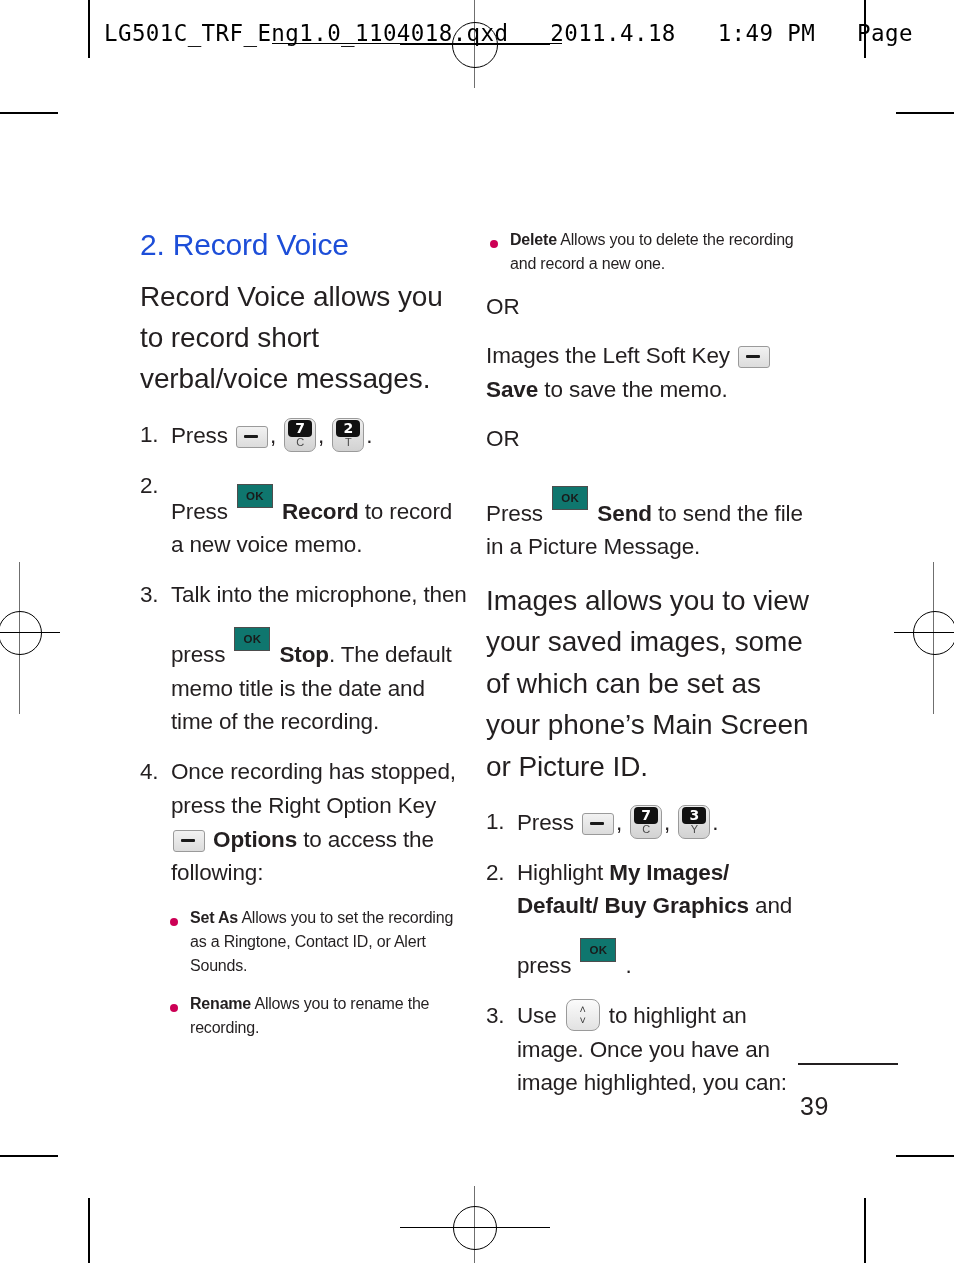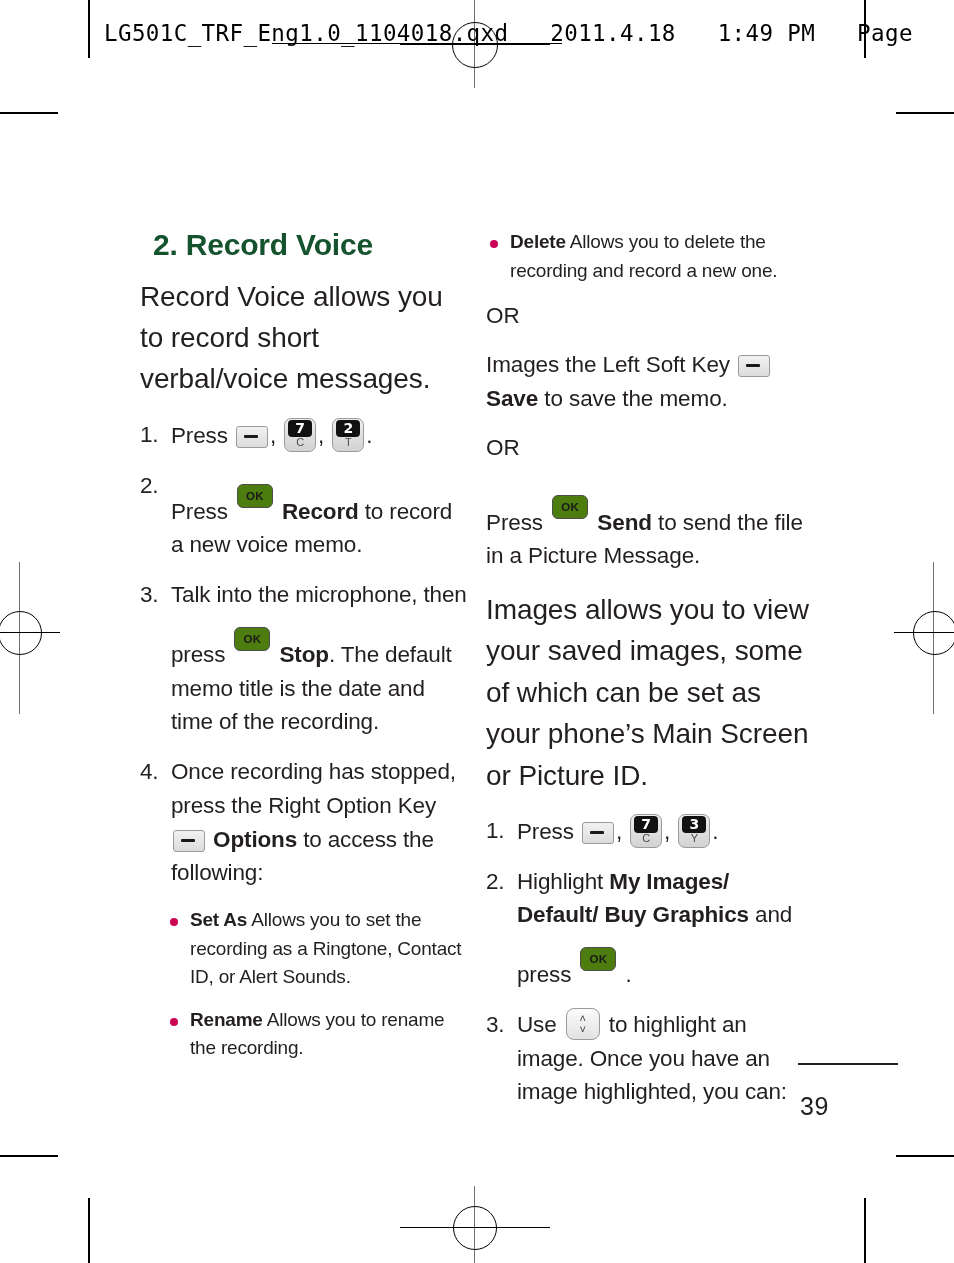--- a/index.html
+++ b/index.html
@@ -73,24 +73,24 @@
   
   .col {
     position: absolute;
     top: 228px;
     width: 330px;
   }
   .col-left  { left: 140px; }
   .col-right { left: 486px; }
 
   h2.section {
-    margin: 0 0 14px 13px;
+    margin: 0 0 14px 0;
     font-size: 30px;
-    font-weight: bold;
-    color: #14532d;
+    font-weight: normal;
+    color: #1d4ed8;
     letter-spacing: -0.2px;
     line-height: 1.12;
   }
   .intro {
     margin: 0 0 18px 0;
     font-size: 28px;
     line-height: 1.48;
     letter-spacing: -0.1px;
   }
   .plain {
@@ -113,21 +113,21 @@
     position: absolute;
     left: 0;
     top: 0;
   }
 
   
   .bullet {
     position: relative;
     margin: 0 0 14px 0;
     padding-left: 24px;
-    font-size: 19px;
+    font-size: 16px;
     line-height: 1.50;
     letter-spacing: -0.2px;
   }
   .bullet::before {
     content: "";
     position: absolute;
     left: 4px;
     top: 12px;
     width: 8px;
     height: 8px;
@@ -197,22 +197,22 @@
     text-align: center;
     font-size: 11px;
     line-height: 13px;
     color: #4a4a4a;
     font-family: "Liberation Sans", sans-serif;
   }
   
   .key-ok {
     width: 34px;
     height: 22px;
-    border-radius: 6px;
-    background: #4d7c0f;
+    border-radius: 0;
+    background: #0f766e;
     border: 1.5px solid #4d4d4d;
     margin: 15px 3px;
     vertical-align: -4px;
   }
   .key-ok .lbl {
     position: absolute;
     left: 0; top: 0;
     width: 34px;
     height: 22px;
     line-height: 22px;

